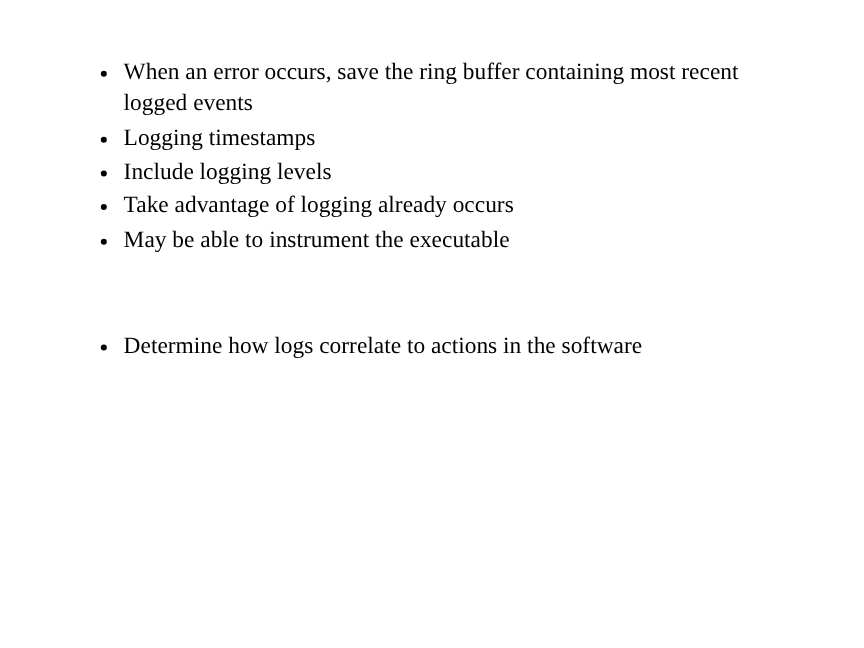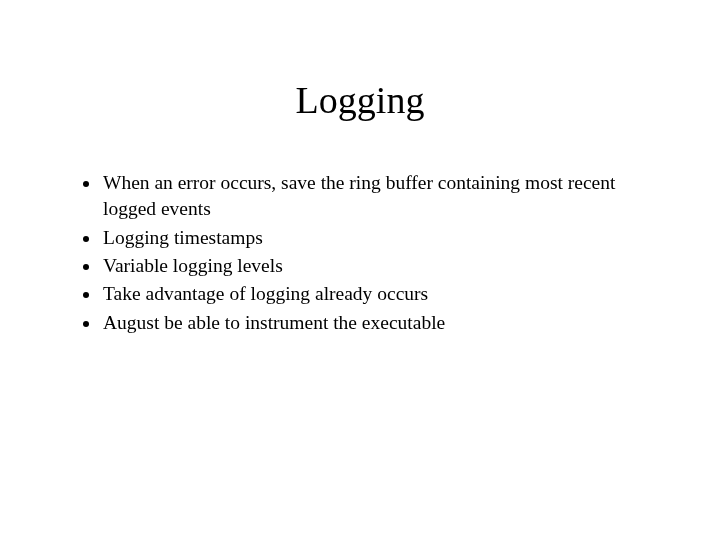--- a/index.html
+++ b/index.html
@@ -41,24 +41,26 @@
       padding-left: 2px;
     }
     .gap {
       height: 52px;
     }
   </style>
 </head>
 <body>
 
 <div class="slide">
-  <h1 class="title">Logging</h1>
   <div class="content">
     <ul class="bullets">
       <li>When an error occurs, save the ring buffer containing most recent logged events</li>
       <li>Logging timestamps</li>
-      <li>Variable logging levels</li>
+      <li>Include logging levels</li>
       <li>Take advantage of logging already occurs</li>
-      <li>August be able to instrument the executable</li>
+      <li>May be able to instrument the executable</li>
     </ul>
     <div class="gap"></div>
+    <ul class="bullets">
+      <li>Determine how logs correlate to actions in the software</li>
+    </ul>
   </div>
 </div>
 
 </body></html>

